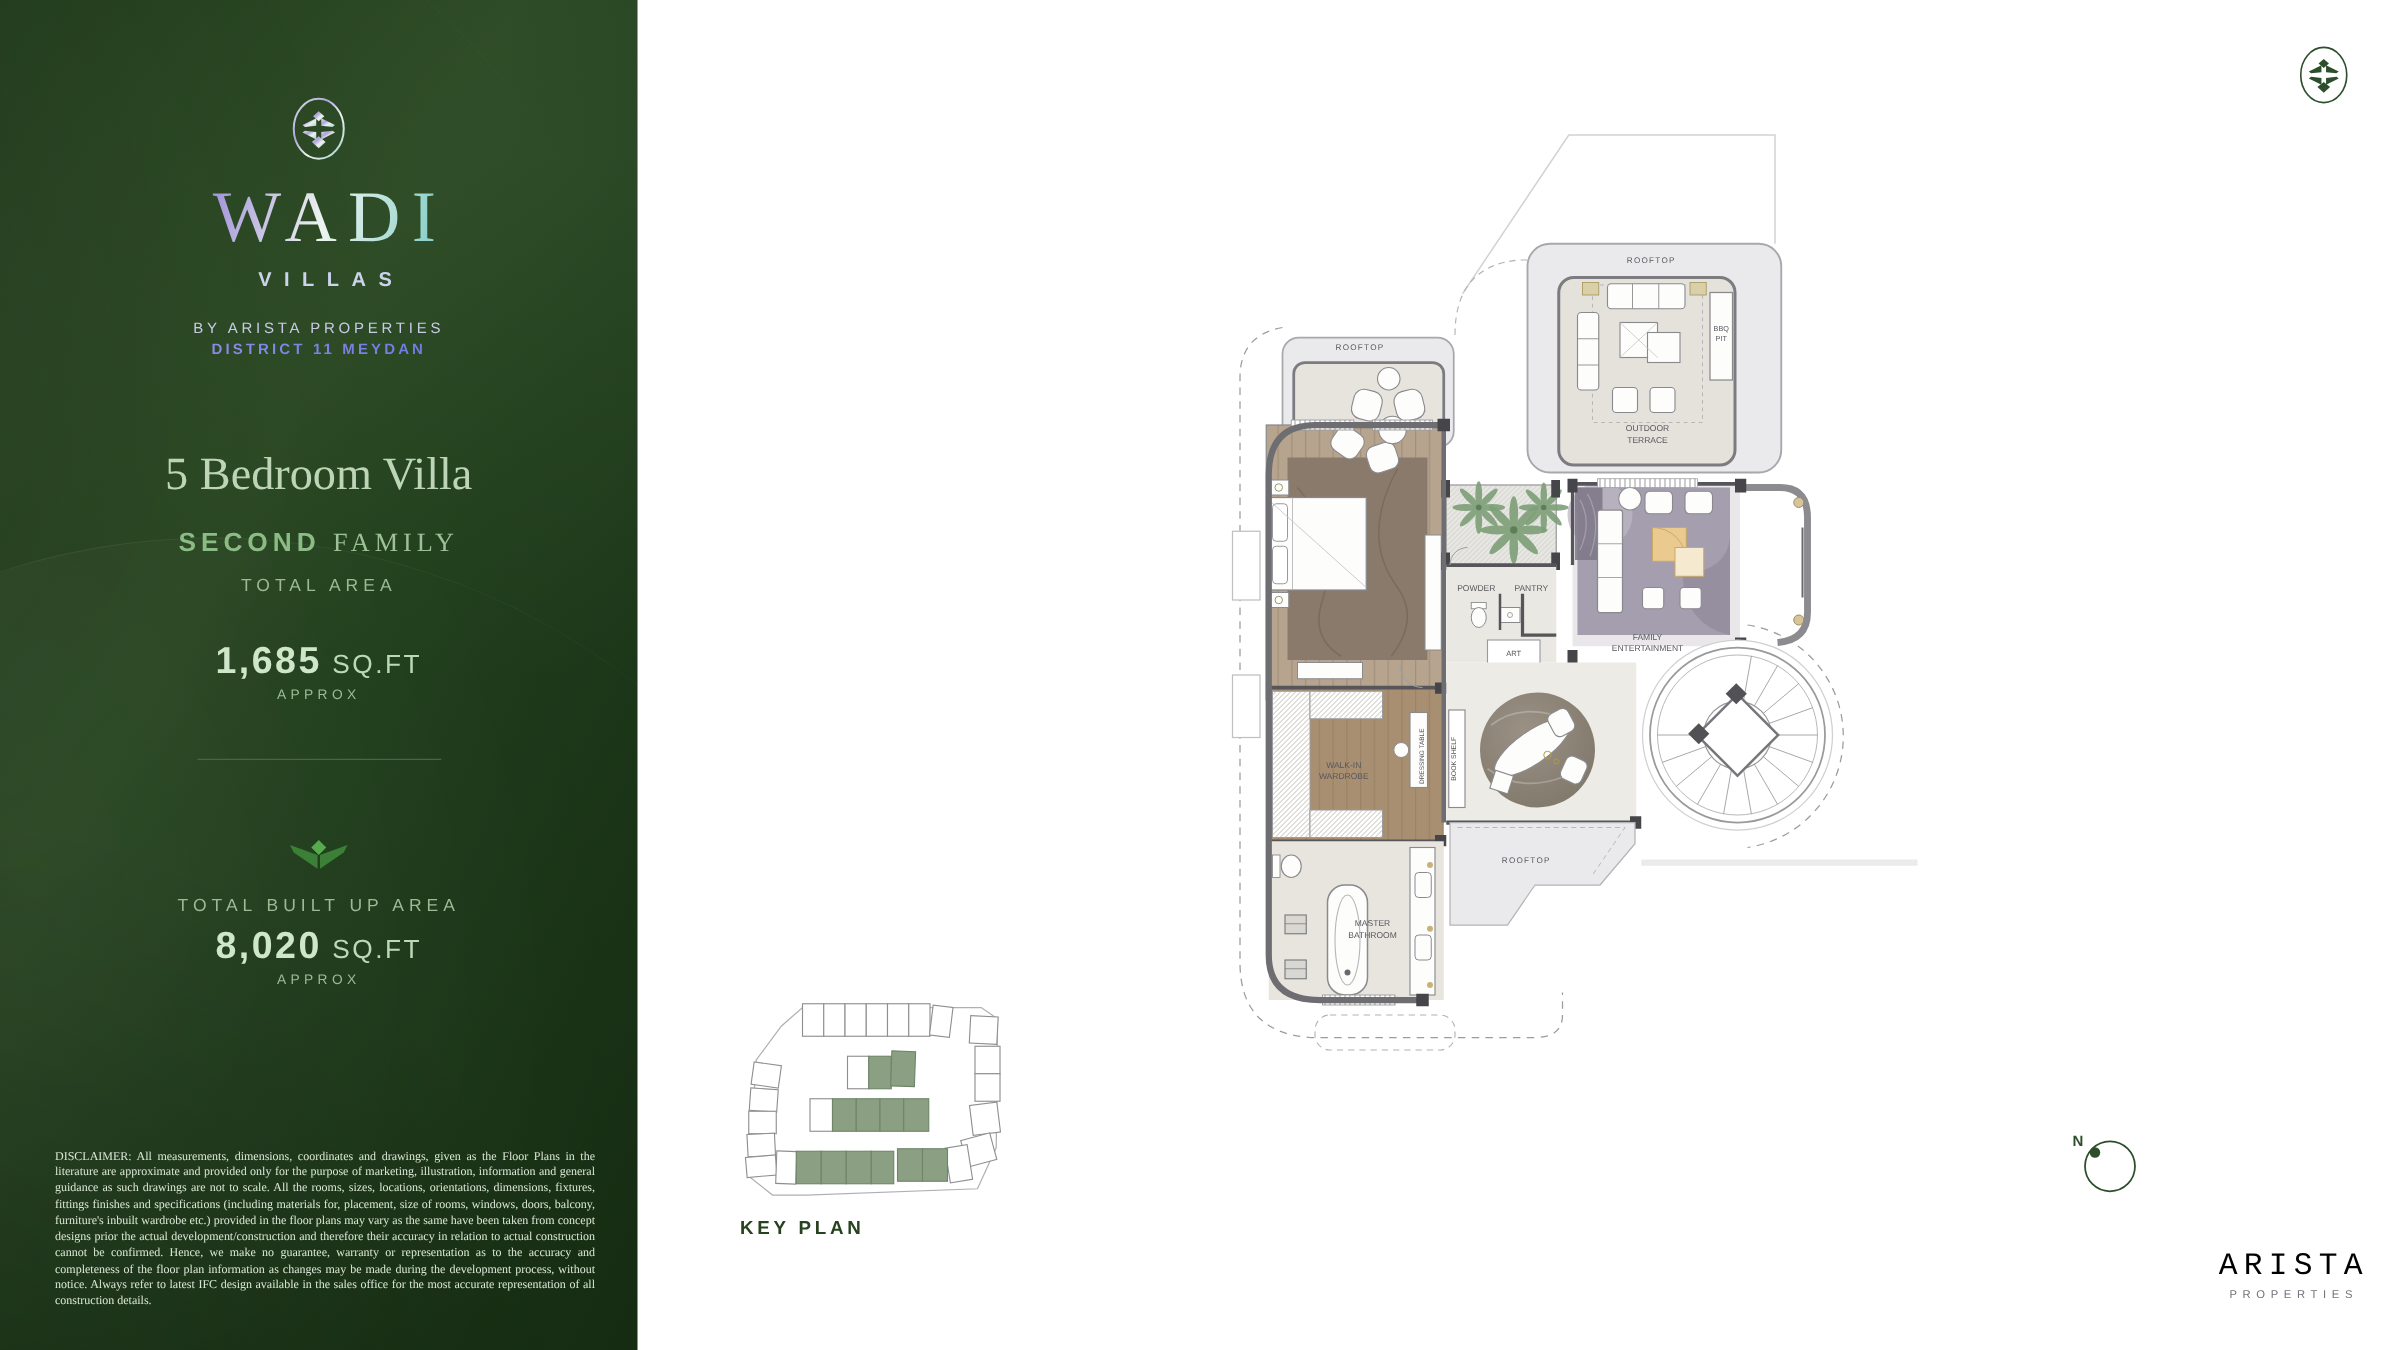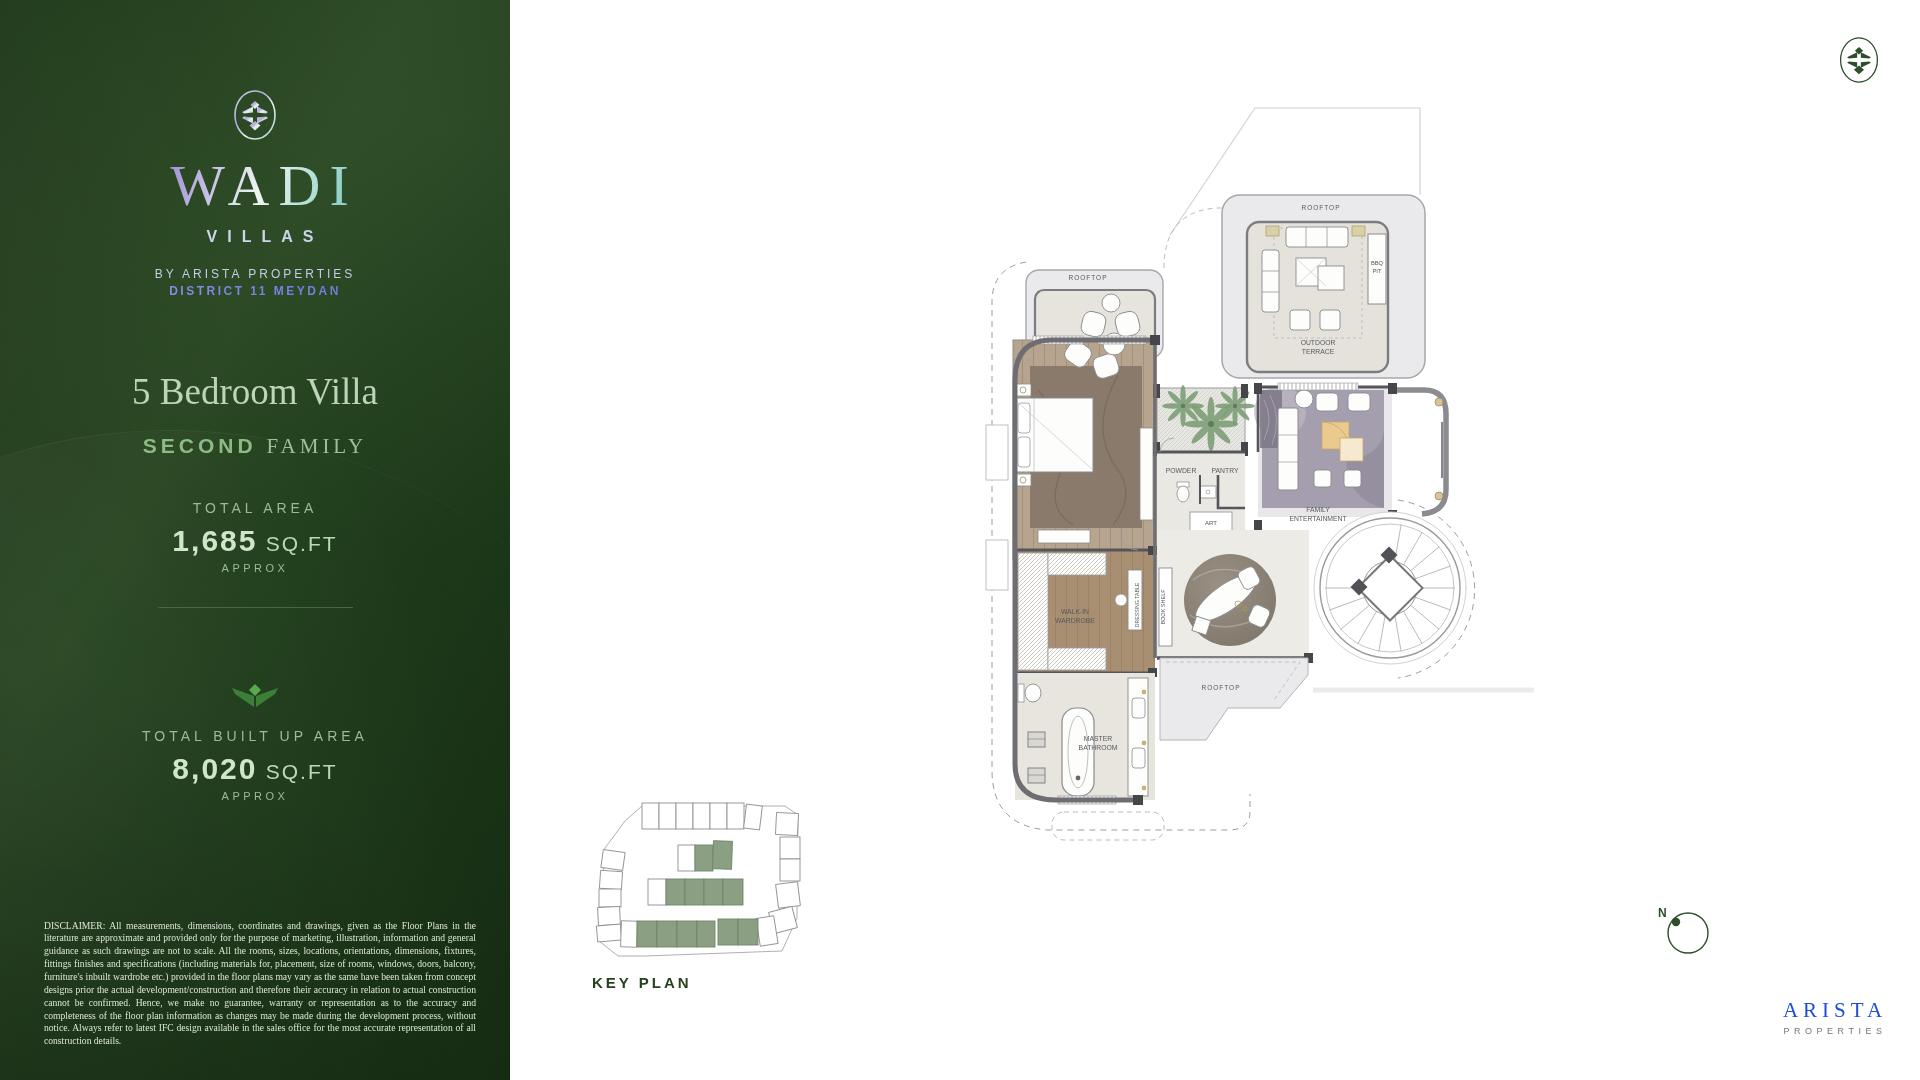--- a/index.html
+++ b/index.html
@@ -16,42 +16,42 @@
       linear-gradient(118deg,#1e3819 0%,#284521 38%,#203d1c 56%,#152b12 100%);
     overflow:hidden;
   }
   .swirl{position:absolute;border-radius:50%;pointer-events:none;}
   .swirl.s1{width:980px;height:980px;left:-470px;top:-120px;
     border-top:1px solid rgba(255,255,255,.07);transform:rotate(-28deg);
     background:radial-gradient(ellipse at 32% 28%, rgba(255,255,255,.045), transparent 58%);}
   .swirl.s2{width:1100px;height:1100px;left:-380px;top:430px;
     border-top:1px solid rgba(255,255,255,.05);transform:rotate(-18deg);
     background:radial-gradient(ellipse at 45% 20%, rgba(255,255,255,.035), transparent 55%);}
-  .sb-center{position:absolute;left:0;width:510px;text-align:center;margin-top:12px;}
+  .sb-center{position:absolute;left:0;width:510px;text-align:center;}
   .emblem{top:76px;}
   .wordmark{
     top:140px;font-family:"Liberation Serif",serif;font-size:58px;letter-spacing:9px;
     padding-left:9px;font-weight:400;
     background:linear-gradient(104deg,#d9e2ef 0%,#b7c6e4 16%,#a091d8 32%,#eef4f0 50%,#8fd2ca 66%,#cfd9ee 82%,#b2a6dc 100%);
     -webkit-background-clip:text;background-clip:text;color:transparent;
   }
   .villas-label{top:216px;font-size:16px;letter-spacing:10px;padding-left:10px;color:#ccd4ec;font-weight:bold;}
   .byline{top:255px;font-size:12px;letter-spacing:3px;color:#c7cbe6;}
   .district{
     top:272px;font-size:12px;letter-spacing:2.5px;font-weight:bold;
     background:linear-gradient(95deg,#a89ae8 0%,#7f86e6 45%,#5570e2 100%);
     -webkit-background-clip:text;background-clip:text;color:transparent;
   }
   .unit-title{top:358px;font-family:"Liberation Serif",serif;font-size:37px;color:#bdd4b7;}
   .unit-title .it{}
   .floor-line{top:422px;font-size:21px;letter-spacing:4px;}
   .floor-line .b{font-weight:bold;color:#8cbc85;font-family:"Liberation Sans",sans-serif;}
   .floor-line .l{font-family:"Liberation Serif",serif;color:#9dc097;}
   .area-label{font-size:14px;letter-spacing:4px;color:#9cba94;}
-  .lbl-1{top:488px;}
+  .lbl-1{top:460px;}
   .area-value{font-size:30px;color:#cfe6c9;}
   .area-value .num{font-weight:bold;letter-spacing:2px;}
   .area-value .sqft{font-family:Liberation Sans, sans-serif;font-size:21px;color:#bdd8b6;letter-spacing:2px;}
   .val-1{top:512px;}
   .approx{font-size:11px;letter-spacing:3.5px;color:#9cba94;}
   .apx-1{top:550px;}
   .divider{position:absolute;left:158px;top:607px;width:195px;height:1px;background:#466740;}
   .leaf{top:670px;}
   .lbl-2{top:716px;}
   .val-2{top:740px;}
@@ -64,21 +64,21 @@
   
   .tr-emblem{position:absolute;left:1836px;top:34px;}
   .plan-wrap{position:absolute;left:978px;top:100px;}
   .keyplan-wrap{position:absolute;left:585px;top:793px;}
   .keyplan-label{
     position:absolute;left:592px;top:974px;font-size:15px;font-weight:bold;
     letter-spacing:3px;color:#27421f;
   }
   .compass{position:absolute;left:1650px;top:898px;}
   .footer-logo{position:absolute;left:1770px;top:998px;width:130px;text-align:center;}
-  .footer-brand{font-family:Liberation Serif, serif;font-size:21px;letter-spacing:5px;color:#1d4ed8;}
+  .footer-brand{font-family:Liberation Mono, monospace;font-size:25px;letter-spacing:5px;color:#000000;}
   .footer-sub{font-size:9px;letter-spacing:4.5px;color:#70747a;margin-top:3px;}
   
   .rlab{font-family:"Liberation Sans",sans-serif;fill:#57575c;}
 </style>
 </head>
 <body>
 
 <aside class="sidebar">
   <div class="swirl s1"></div>
   <div class="swirl s2"></div>

